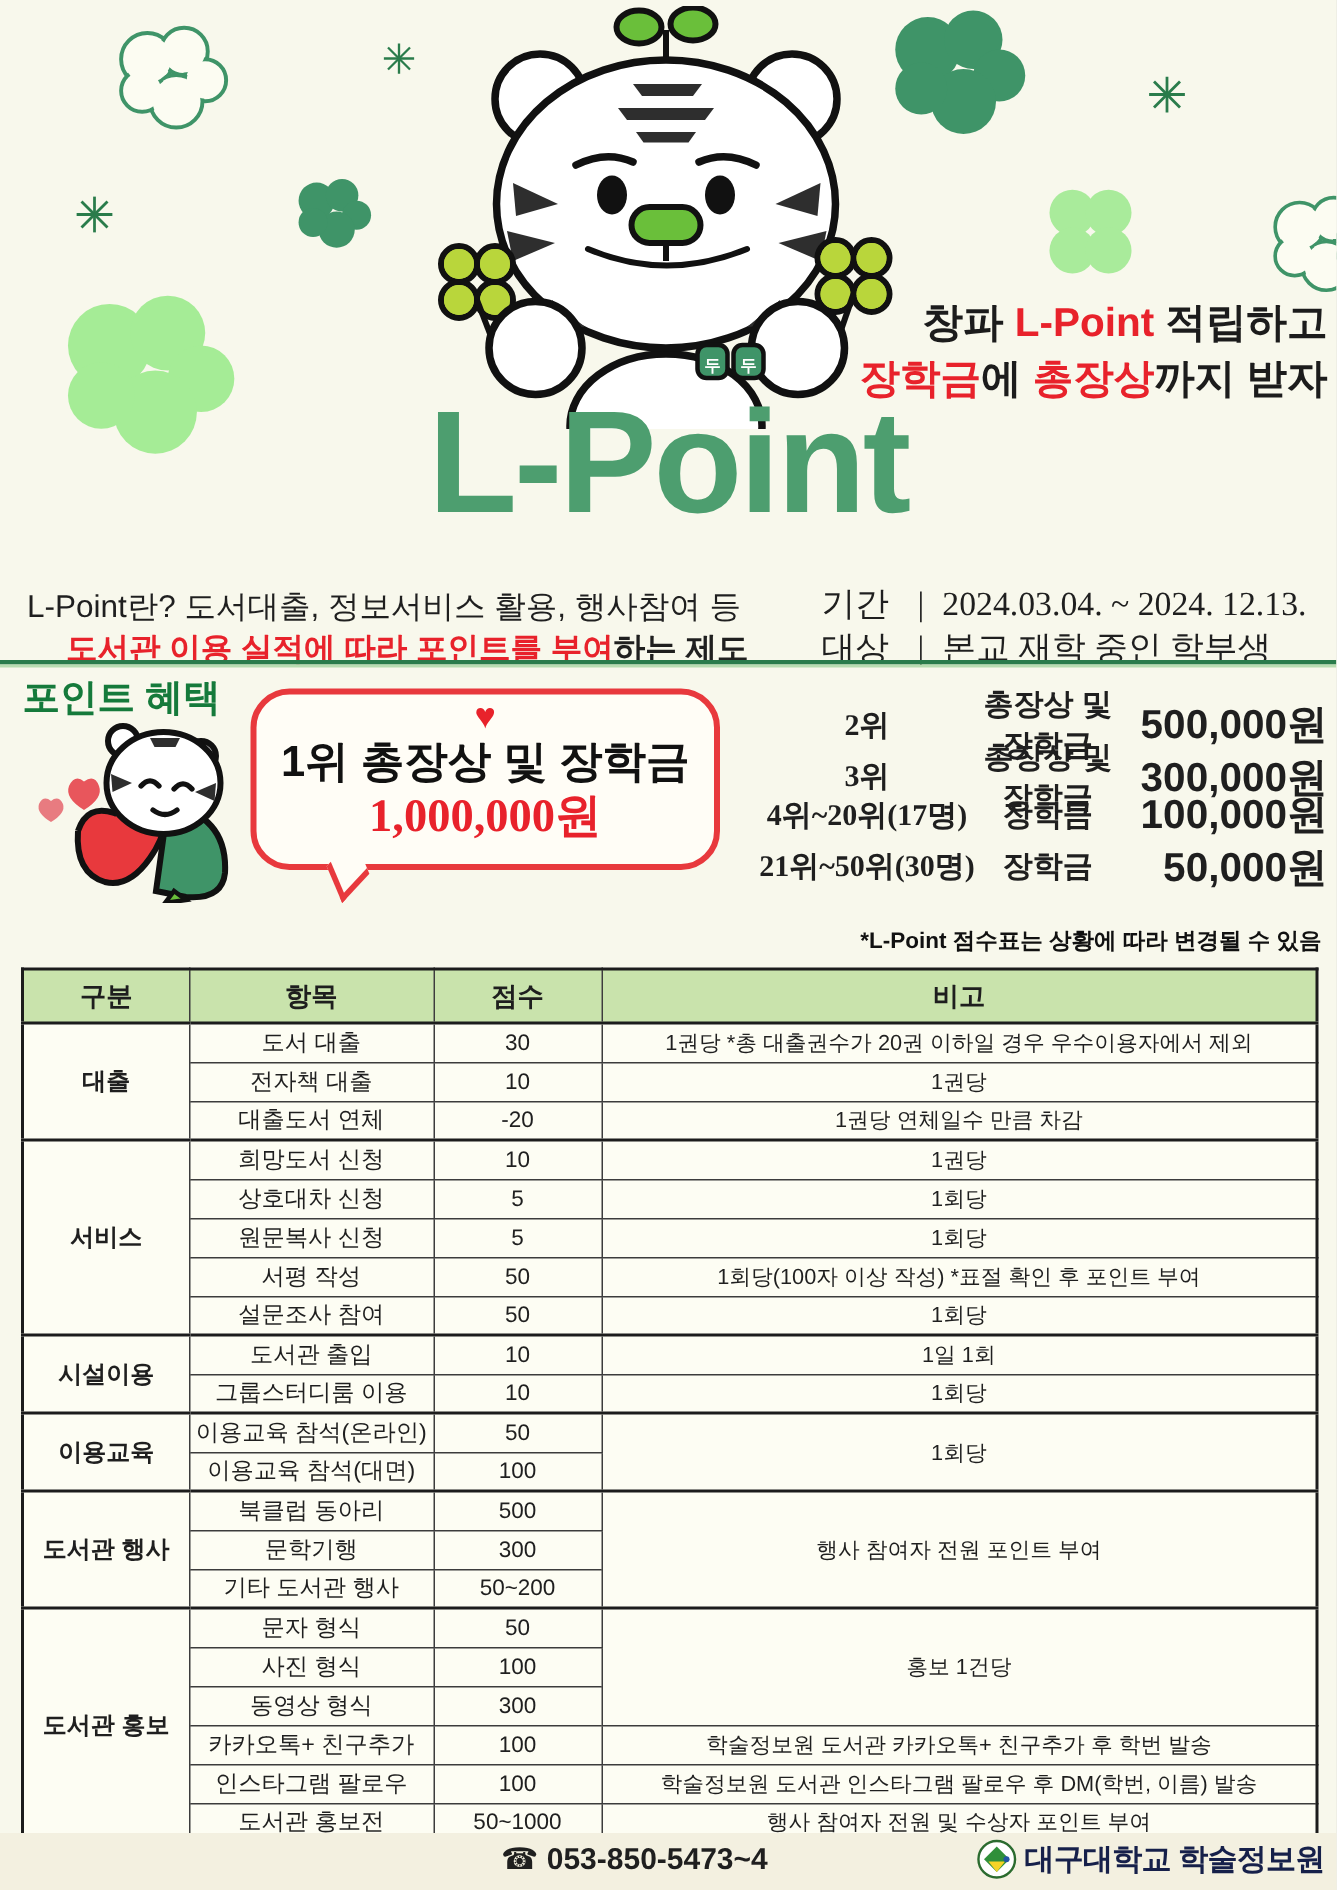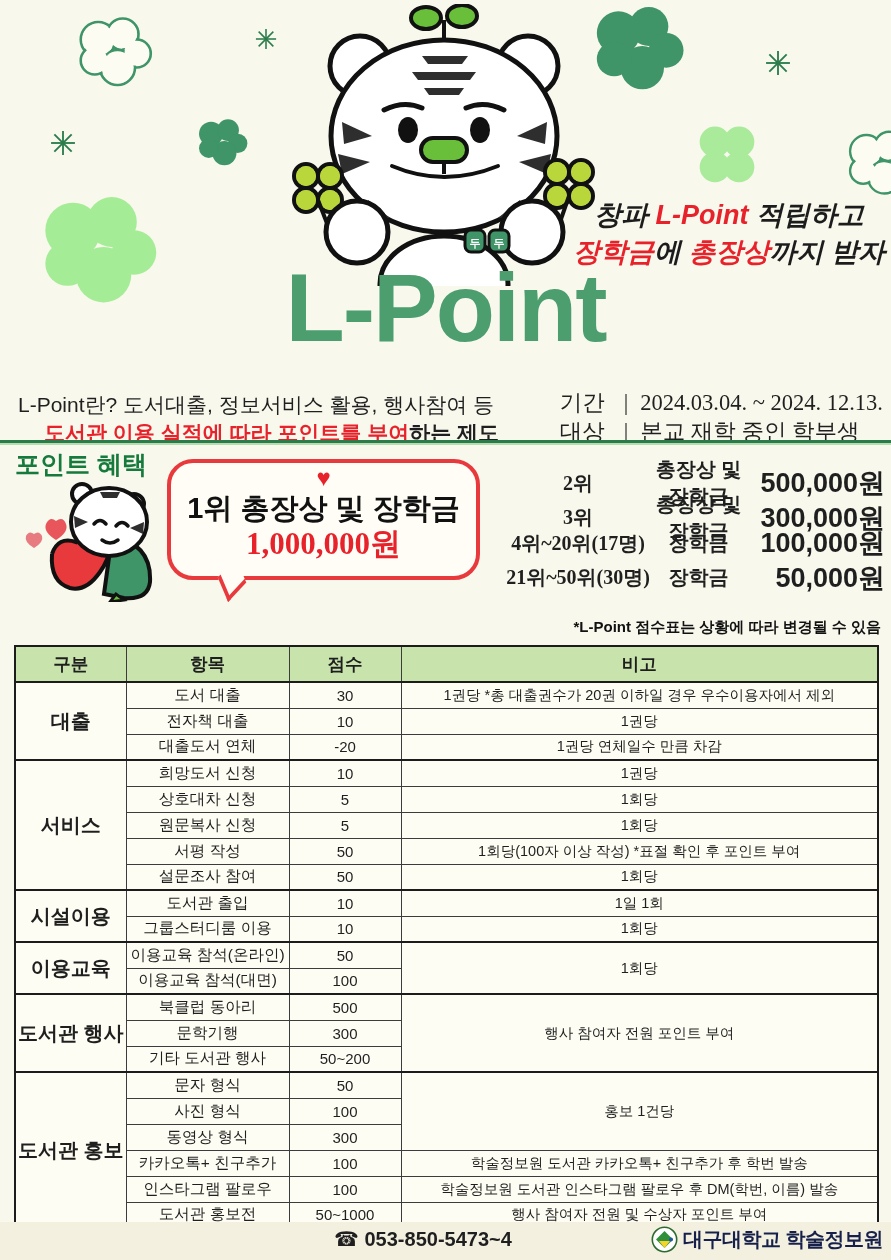--- a/index.html
+++ b/index.html
@@ -6,32 +6,32 @@
   html,body { background:#e9e9e0; }
   .page {
     position:relative; width:891px; height:1260px; margin:0 auto;
     background:#f8f8ec; overflow:hidden;
     font-family:"Liberation Sans","DejaVu Sans",sans-serif; color:#1f1f1f;
   }
   .decor { position:absolute; z-index:0; }
   .layer { position:absolute; z-index:1; }
 
   
-  .tagline { top:197px; right:6px; text-align:center; font-size:27px; font-weight:800; line-height:37px; color:#1c1c1c;font-style:italic; }
+  .tagline { top:197px; right:6px; text-align:right; font-size:27px; font-weight:800; line-height:37px; color:#1c1c1c; }
   .red { color:#e8222b; }
 
   
   .title { top:252px; left:0; width:100%; text-align:center;
     font-size:97px; font-weight:800; letter-spacing:-2px; color:#4d9e6f; }
 
   
   .about { top:391px; left:18px; font-size:21px; line-height:28px; }
   .about .l2 { padding-left:26px; font-weight:700; }
   .about .l2 .tail-black { color:#1f1f1f; font-weight:600; }
-  .meta { top:388px; right:8px; font-family:"Liberation Serif","DejaVu Serif",serif; font-size:22.5px; line-height:29px;margin-left:25px; }
+  .meta { top:388px; right:20px; font-family:"Liberation Serif","DejaVu Serif",serif; font-size:22.5px; line-height:29px;margin-left:25px; }
   .meta .row { display:flex; gap:12px; }
   .meta .lbl { width:52px; }
   .divider { top:440px; left:0; width:891px; height:5px;
     border-top:3px solid #2a7c4b; border-bottom:2px solid #b7dcb0; }
 
   
   .benefits-heading, .score-heading { font-size:25px; font-weight:800; color:#157a3b; }
   .benefits-heading { top:448px; left:15px; }
   .tiger-heart { top:478px; left:12px; }
   .bubble { top:459px; left:167px; width:313px; height:121px;
@@ -56,21 +56,21 @@
   table.score { top:645px; left:14px; position:absolute; z-index:1; width:863px;
     border-collapse:collapse; background:#fdfdf3; table-layout:fixed; }
   table.score col.c-cat { width:111px; } table.score col.c-item { width:163px; }
   table.score col.c-score { width:112px; } table.score col.c-note { width:477px; }
   table.score th { height:36px; background:#c9e3ac; font-size:17.5px; font-weight:700; color:#1e1e1e; }
   table.score td { height:26px; text-align:center; vertical-align:middle; white-space:nowrap; overflow:hidden; }
   table.score th, table.score td { border:1.6px solid #3c3c3c; padding:0 2px; }
   table.score { border:2.6px solid #1c1c1c; }
   table.score thead th { border-bottom:2.6px solid #1c1c1c; }
   table.score tr.group-start td { border-top:2.6px solid #1c1c1c; }
-  td.cat { font-size:20px; font-weight:600; }
+  td.cat { font-size:16px; font-weight:600; }
   td.item { font-size:15.5px; }
   td.score-v { font-size:15px; }
   td.note { font-size:14.5px; }
 
   
   .footer-strip { top:1222px; left:0; width:891px; height:38px; background:#f3f0e0; }
   .phone { top:1227px; left:334px; font-size:20px; font-weight:600; }
   .logo { top:1226px; right:8px; display:flex; gap:5px; }
   .logo .org { font-size:20px; font-weight:800; color:#16204a; letter-spacing:-0.5px; }
 </style>

